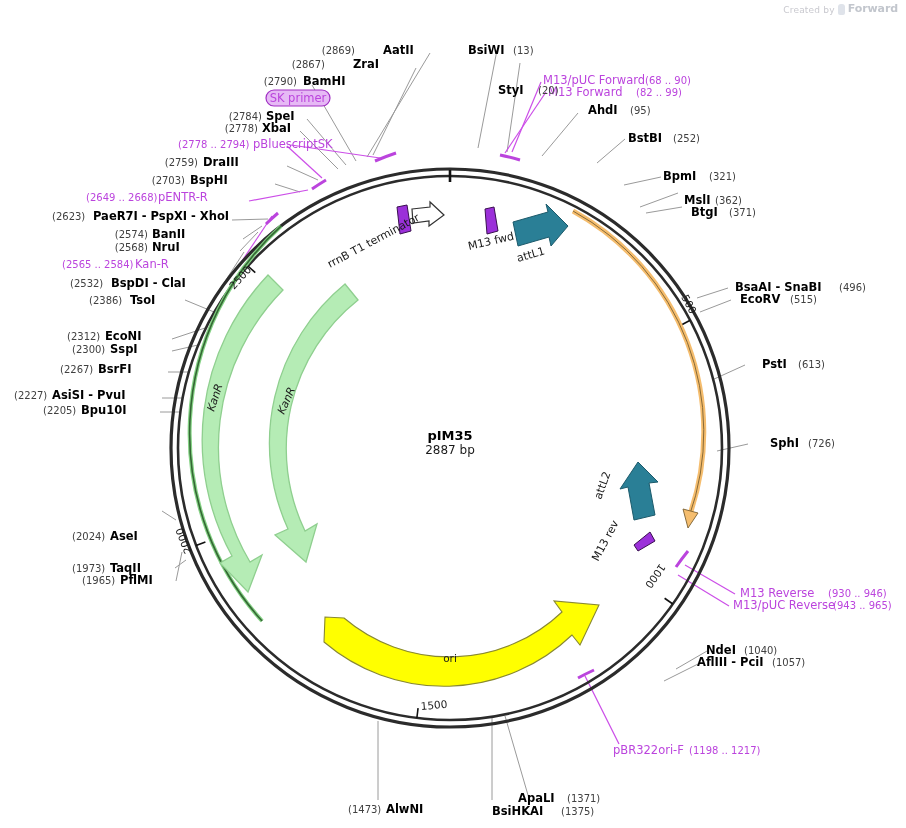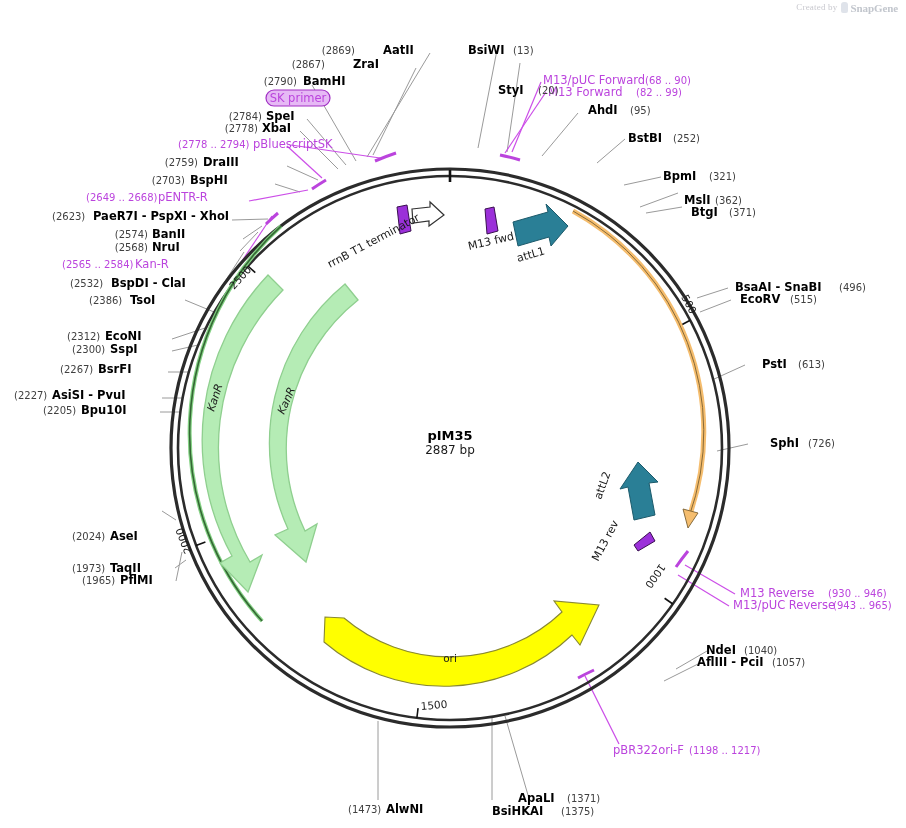--- a/index.html
+++ b/index.html
@@ -7,22 +7,22 @@
   body{
     width:906px;height:828px;
     background:#ffffff;
     font-family:"DejaVu Sans","Liberation Sans",sans-serif;
     position:relative;
     overflow:hidden;
   }
   #map{position:absolute;left:0;top:0;width:906px;height:828px;}
   .watermark{
     position:absolute;right:8px;top:2px;
-    display:flex;align-items:flex-start;gap:3px;
-    font-size:9px;color:#c9c9cf;letter-spacing:.2px;font-family:Liberation Serif, serif;
+    display:flex;align-items:flex-end;gap:3px;
+    font-size:9px;color:#c9c9cf;letter-spacing:.2px;
   }
   .watermark .wm-logo{
     width:7px;height:11px;background:#dfe3ea;
     border-radius:3px 3px 2px 2px;display:inline-block;
   }
   .watermark .wm-name{font-size:11px;color:#c2c6cd;font-weight:600;letter-spacing:-.1px;}
   text{font-family:"DejaVu Sans","Liberation Sans",sans-serif;}
   .enz-name{font-size:11.5px;font-weight:bold;fill:#000000;}
   .enz-pos{font-size:10px;fill:#404040;}
   .feat-purple{font-size:11.5px;fill:#bb44dd;}
@@ -34,21 +34,21 @@
   .ori-lbl{font-size:10.5px;fill:#1a1a1a;}
   .leader{stroke:#9a9a9a;stroke-width:1;fill:none;}
   .leader-p{stroke:#cc4ee8;stroke-width:1.2;fill:none;}
 </style>
 </head>
 <body>
 
 <div class="watermark">
   <span>Created by</span>
   <span class="wm-logo"></span>
-  <span class="wm-name">SnapGene</span>
+  <span class="wm-name">Forward</span>
 </div>
 
 <svg id="map" viewBox="0 0 906 828">
 
   <g>
 
     <path class="leader" d="M367,157 L430,53"></path>
     <path class="leader" d="M373,155 L416,68"></path>
     <path class="leader" d="M356,161 L312,85"></path>
     <path class="leader" d="M346,165 L307,119"></path>

